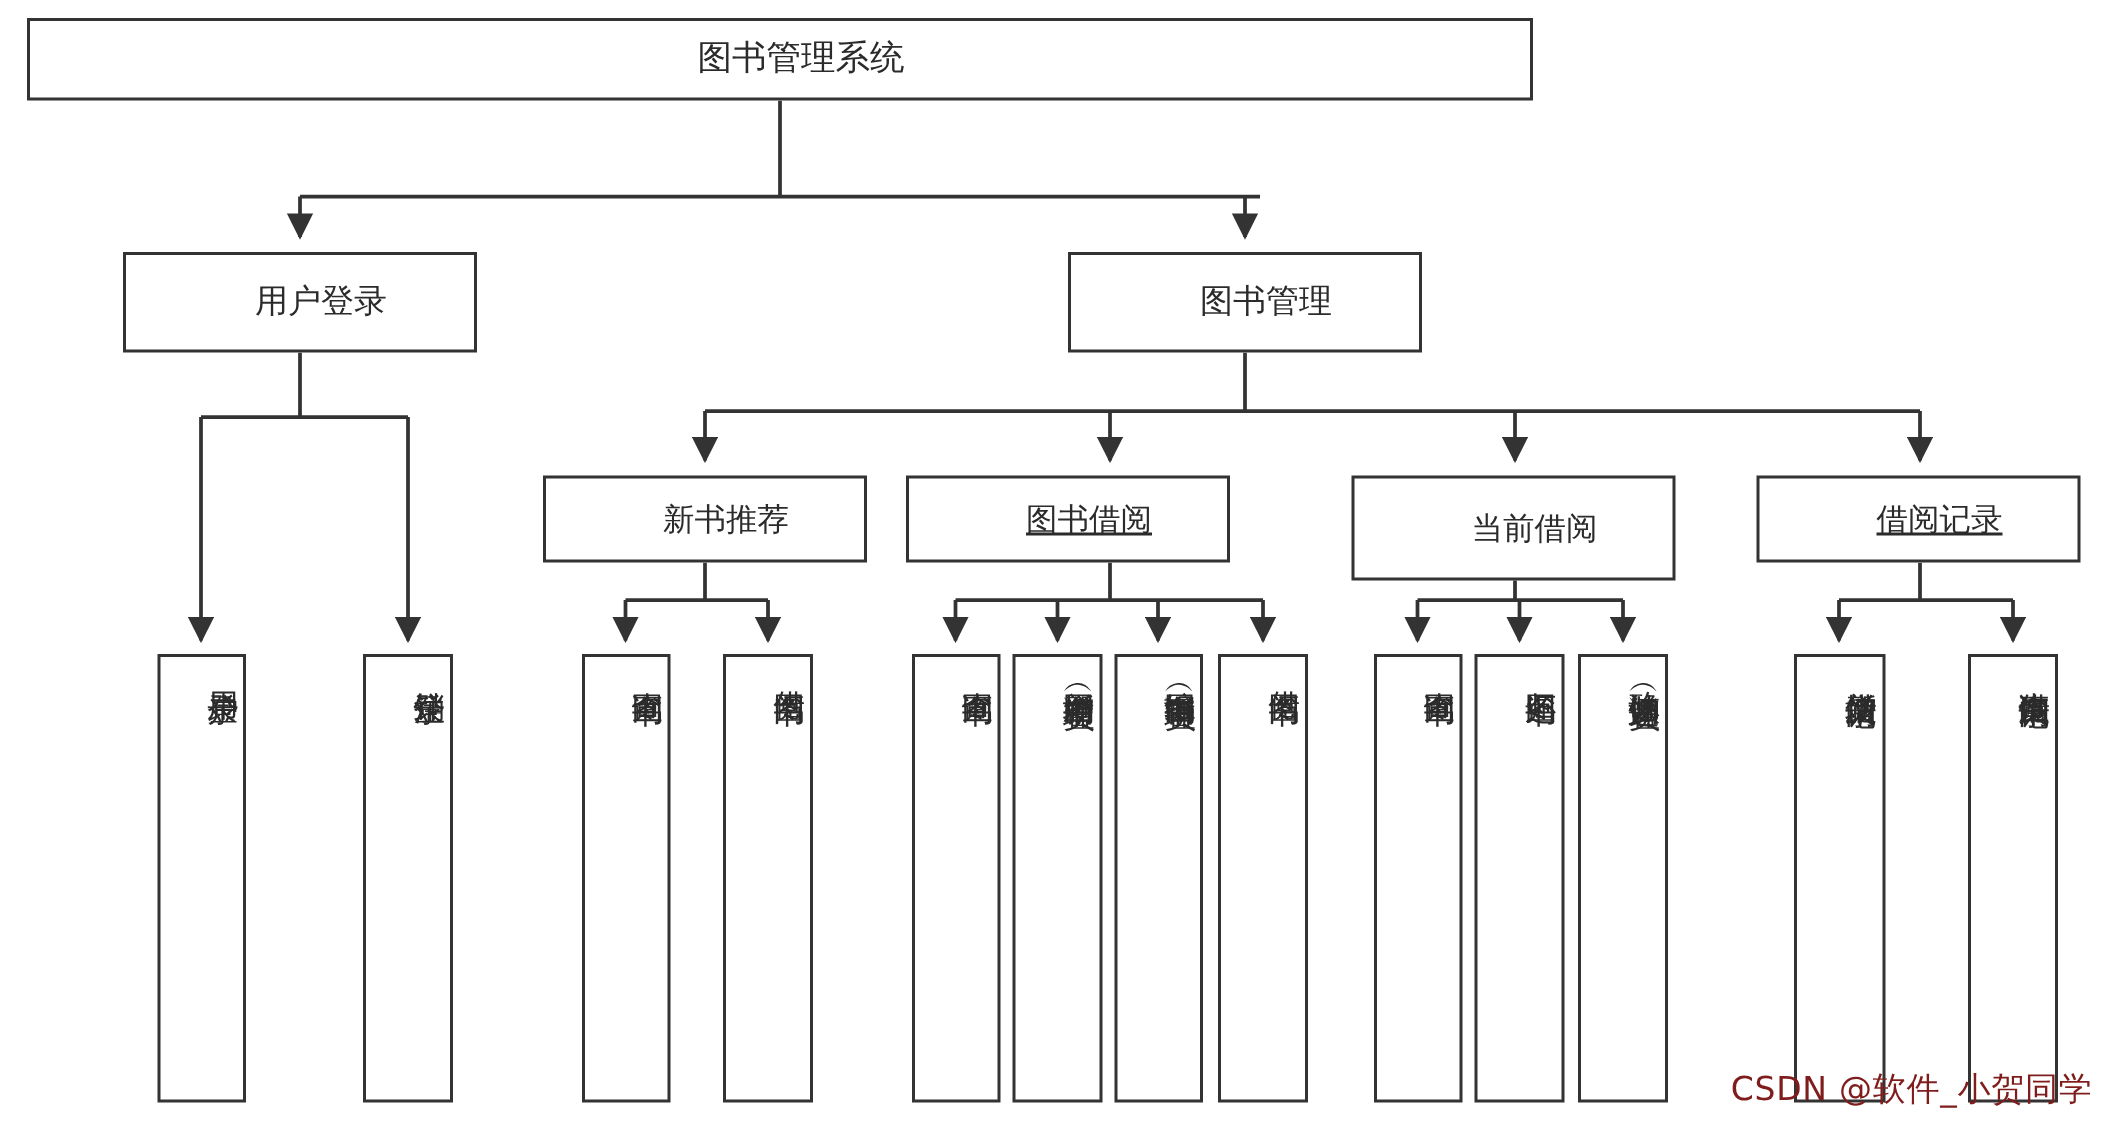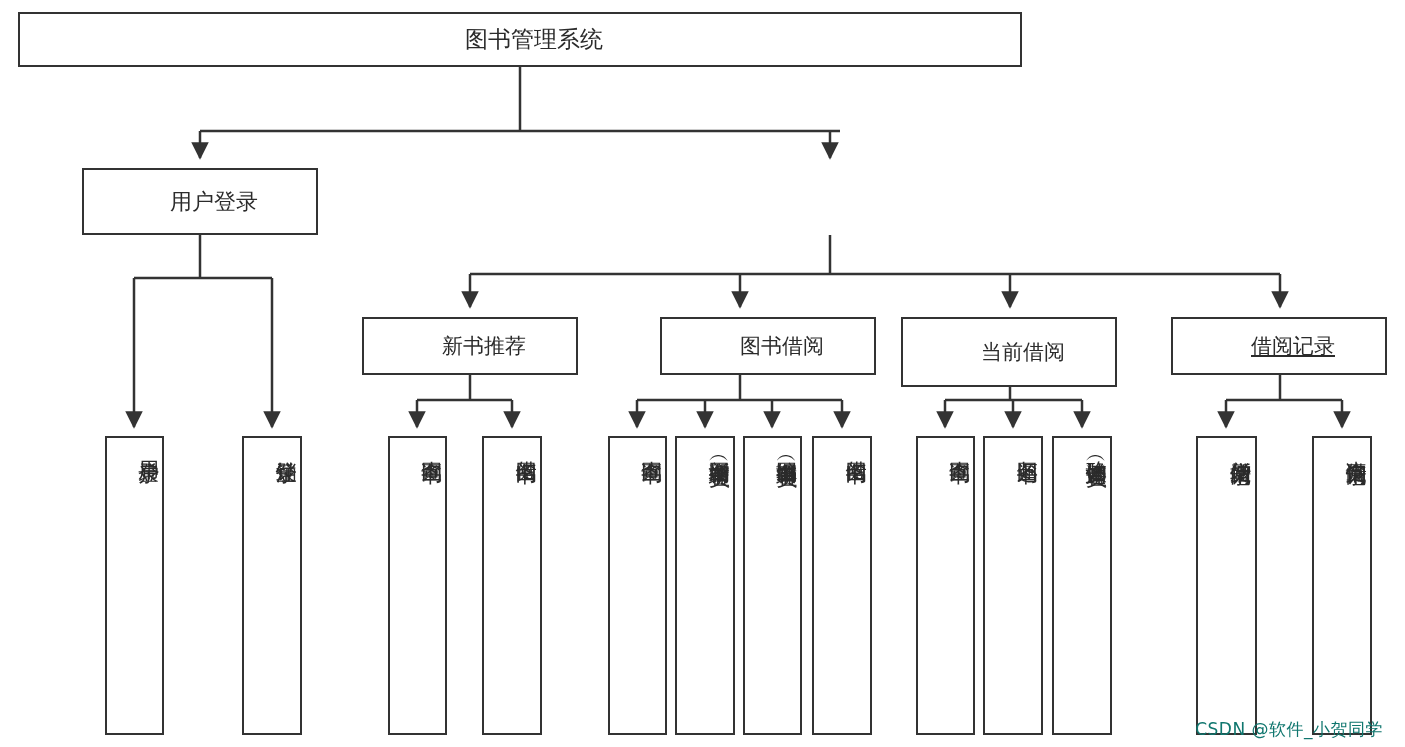--- a/index.html
+++ b/index.html
@@ -59,24 +59,24 @@
     letter-spacing: 1px;
     white-space: nowrap;
     display: block;
   }
   .htext {
     display: block;
     line-height: 1;
   }
   #watermark {
     position: absolute;
-    right: 22px;
+    right: 10px;
     bottom: 6px;
-    font-size: 17px;
-    color: #0f766e;
+    font-size: 22px;
+    color: #7f1d1d;
     white-space: nowrap;
     letter-spacing: 0.5px;
   }
 </style>
 </head>
 <body>
 
 <div id="canvas">
 
   <svg id="wires" viewBox="0 0 1405 747" xmlns="http://www.w3.org/2000/svg">
@@ -129,25 +129,28 @@
     </g>
   </svg>
 
   <div class="node root" style="left:18px; top:12px; width:1004px; height:55px;">
     <span class="htext">图书管理系统</span>
   </div>
 
   <div class="node lvl2" style="left:82px; top:168px; width:236px; height:67px;">
     <span class="htext">用户登录</span>
   </div>
+  <div class="node lvl2" style="left:712px; top:168px; width:236px; height:67px;">
+    <span class="htext">图书管理</span>
+  </div>
 
   <div class="node lvl3" style="left:362px; top:317px; width:216px; height:58px;">
     <span class="htext">新书推荐</span>
   </div>
-  <div class="node lvl3" style="left:660px; top:317px; width:216px; height:58px;">
+  <div class="node lvl3" style="left:604px; top:317px; width:216px; height:58px;text-decoration:underline;">
     <span class="htext">图书借阅</span>
   </div>
   <div class="node lvl3" style="left:901px; top:317px; width:216px; height:70px;">
     <span class="htext">当前借阅</span>
   </div>
   <div class="node lvl3" style="left:1171px; top:317px; width:216px; height:58px;text-decoration:underline;">
     <span class="htext">借阅记录</span>
   </div>
 
   <div class="node leaf" style="left:105px; top:436px; width:59px; height:299px;">

